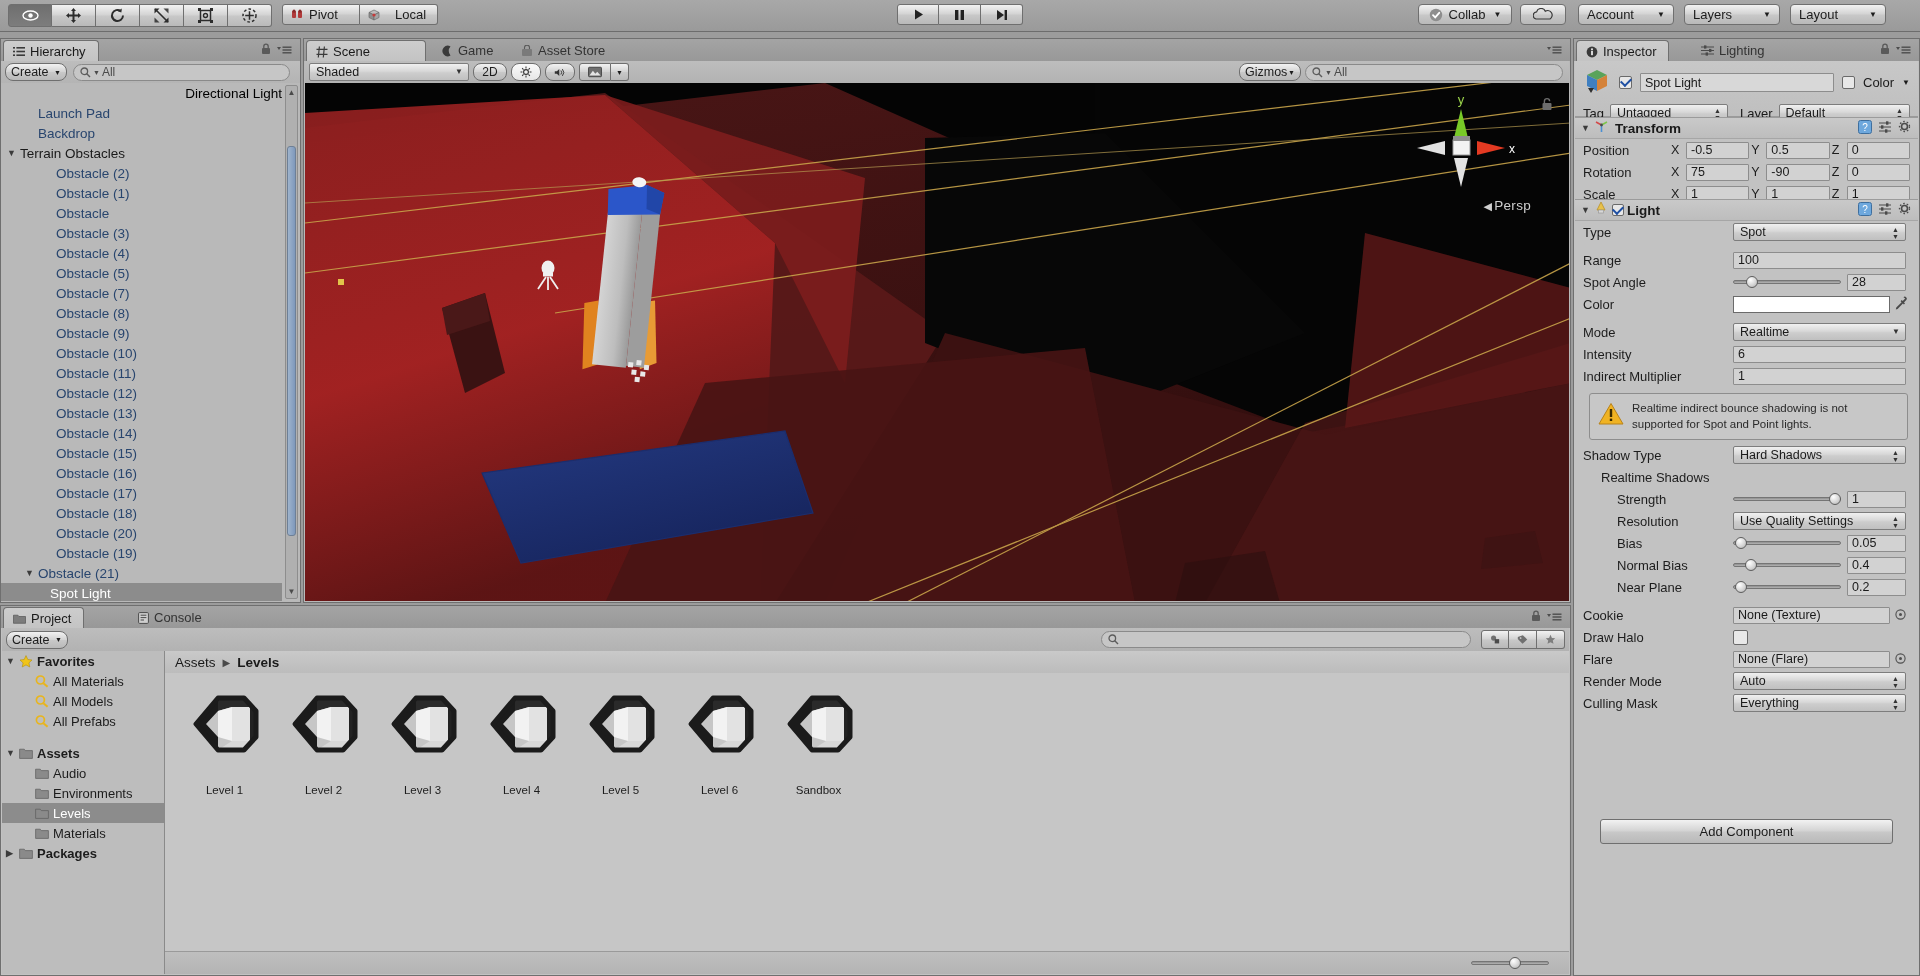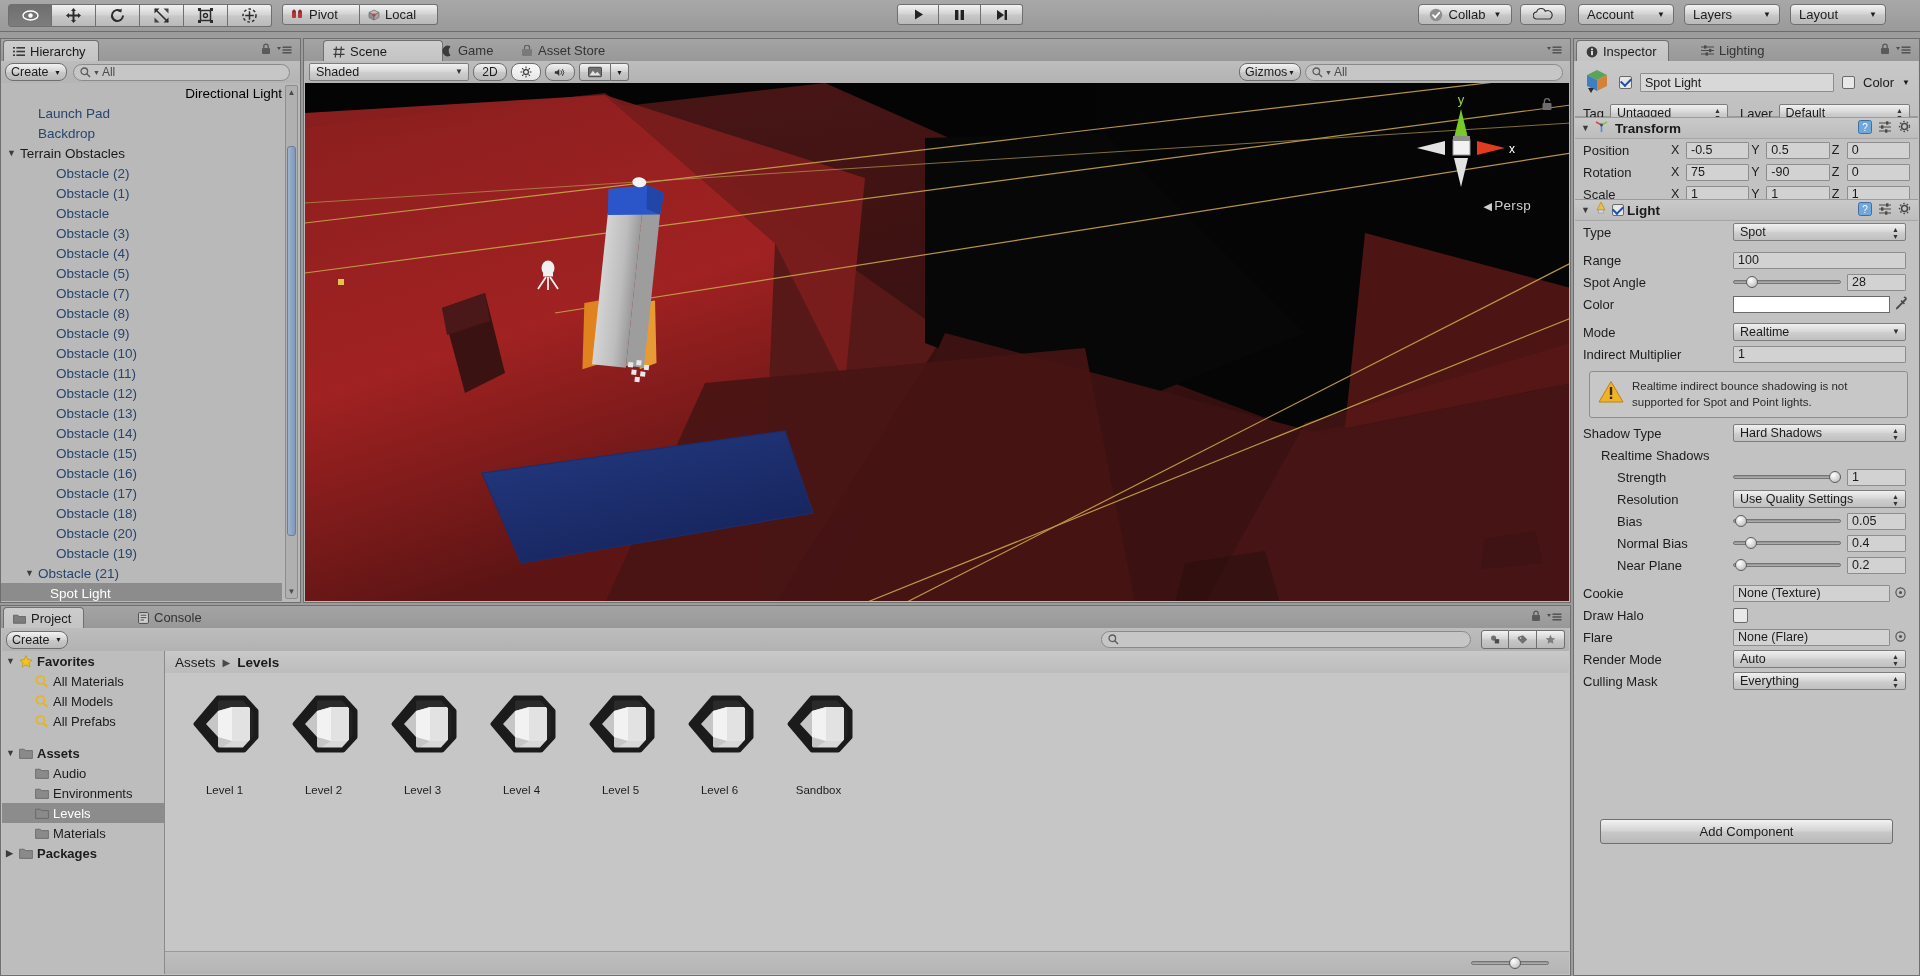--- a/index.html
+++ b/index.html
@@ -171,21 +171,21 @@
     <div class="tool-group seg" style="left:282px;">
       <div class="btn" style="width:78px; justify-content:flex-start; gap:5px;">
         <svg width="13" height="11" viewBox="0 0 13 11">
             <rect x="1" y="2" width="4" height="7" rx="1" fill="#b03a3a"></rect>
             <rect x="7" y="2" width="4" height="7" rx="1" fill="#b03a3a"></rect>
             <circle cx="3" cy="2.2" r="1.6" fill="#8a2a2a"></circle>
             <circle cx="9" cy="2.2" r="1.6" fill="#8a2a2a"></circle>
           </svg>
         <span>Pivot</span>
       </div>
-      <div class="btn" style="width:78px; justify-content:flex-start; gap:5px;">
+      <div class="btn" style="width:78px; justify-content:flex-start; gap:15px;">
         <svg width="12" height="12" viewBox="0 0 12 12">
             <path d="M6 1 L11 3.5 L6 6 L1 3.5 Z" fill="#bdbdbd" stroke="#6a6a6a" stroke-width=".7"></path>
             <path d="M1 3.5 L1 8.5 L6 11 L6 6 Z" fill="#8e8e8e" stroke="#6a6a6a" stroke-width=".7"></path>
             <path d="M11 3.5 L11 8.5 L6 11 L6 6 Z" fill="#a5a5a5" stroke="#6a6a6a" stroke-width=".7"></path>
             <circle cx="6" cy="6" r="1.6" fill="#c53a3a"></circle>
           </svg>
         <span>Local</span>
       </div>
     </div>
 
@@ -424,21 +424,21 @@
 
     <div class="vscroll" style="top:46px; bottom:3px;">
       <div class="arrowbtn" style="top:0;">▲</div>
       <div class="thumb" style="top:60px; height:390px;"></div>
       <div class="arrowbtn" style="bottom:0;">▼</div>
     </div>
   </div>
 
   <div class="panel" id="scene">
     <div class="tabbar">
-      <div class="tab active" style="left:19px; width:120px;">
+      <div class="tab active" style="left:2px; width:120px;">
         <span class="ti">
           <svg width="12" height="12" viewBox="0 0 12 12">
               <path d="M3.4 0.5 L2.3 11.5 M8.4 0.5 L7.3 11.5 M0.5 3.4 L11.5 3.4 M0.5 8.4 L11.5 8.4" stroke="#3a3a3a" stroke-width="1.2"></path>
             </svg>
         </span>
         <span>Scene</span>
       </div>
       <div class="tab" style="left:128px;">
         <span class="ti">
           <svg width="12" height="12" viewBox="0 0 12 12">
@@ -872,20 +872,26 @@
       <div style="height:6px;"></div>
 
       <div class="insp-row">
         <span class="insp-label" style="width:150px;">Mode</span>
         <div class="popup" style="flex:1; margin-right:4px;">
           <span>Realtime</span>
           <span class="arr">▼</span>
         </div>
       </div>
 
+      <div class="insp-row">
+        <span class="insp-label" style="width:150px;">Intensity</span>
+        <div class="field" style="flex:1; margin-right:4px;">
+          <span>6</span>
+        </div>
+      </div>
 
       <div class="insp-row">
         <span class="insp-label" style="width:150px;">Indirect Multiplier</span>
         <div class="field" style="flex:1; margin-right:4px;">
           <span>1</span>
         </div>
       </div>
 
       <div class="helpbox">
         <span>

